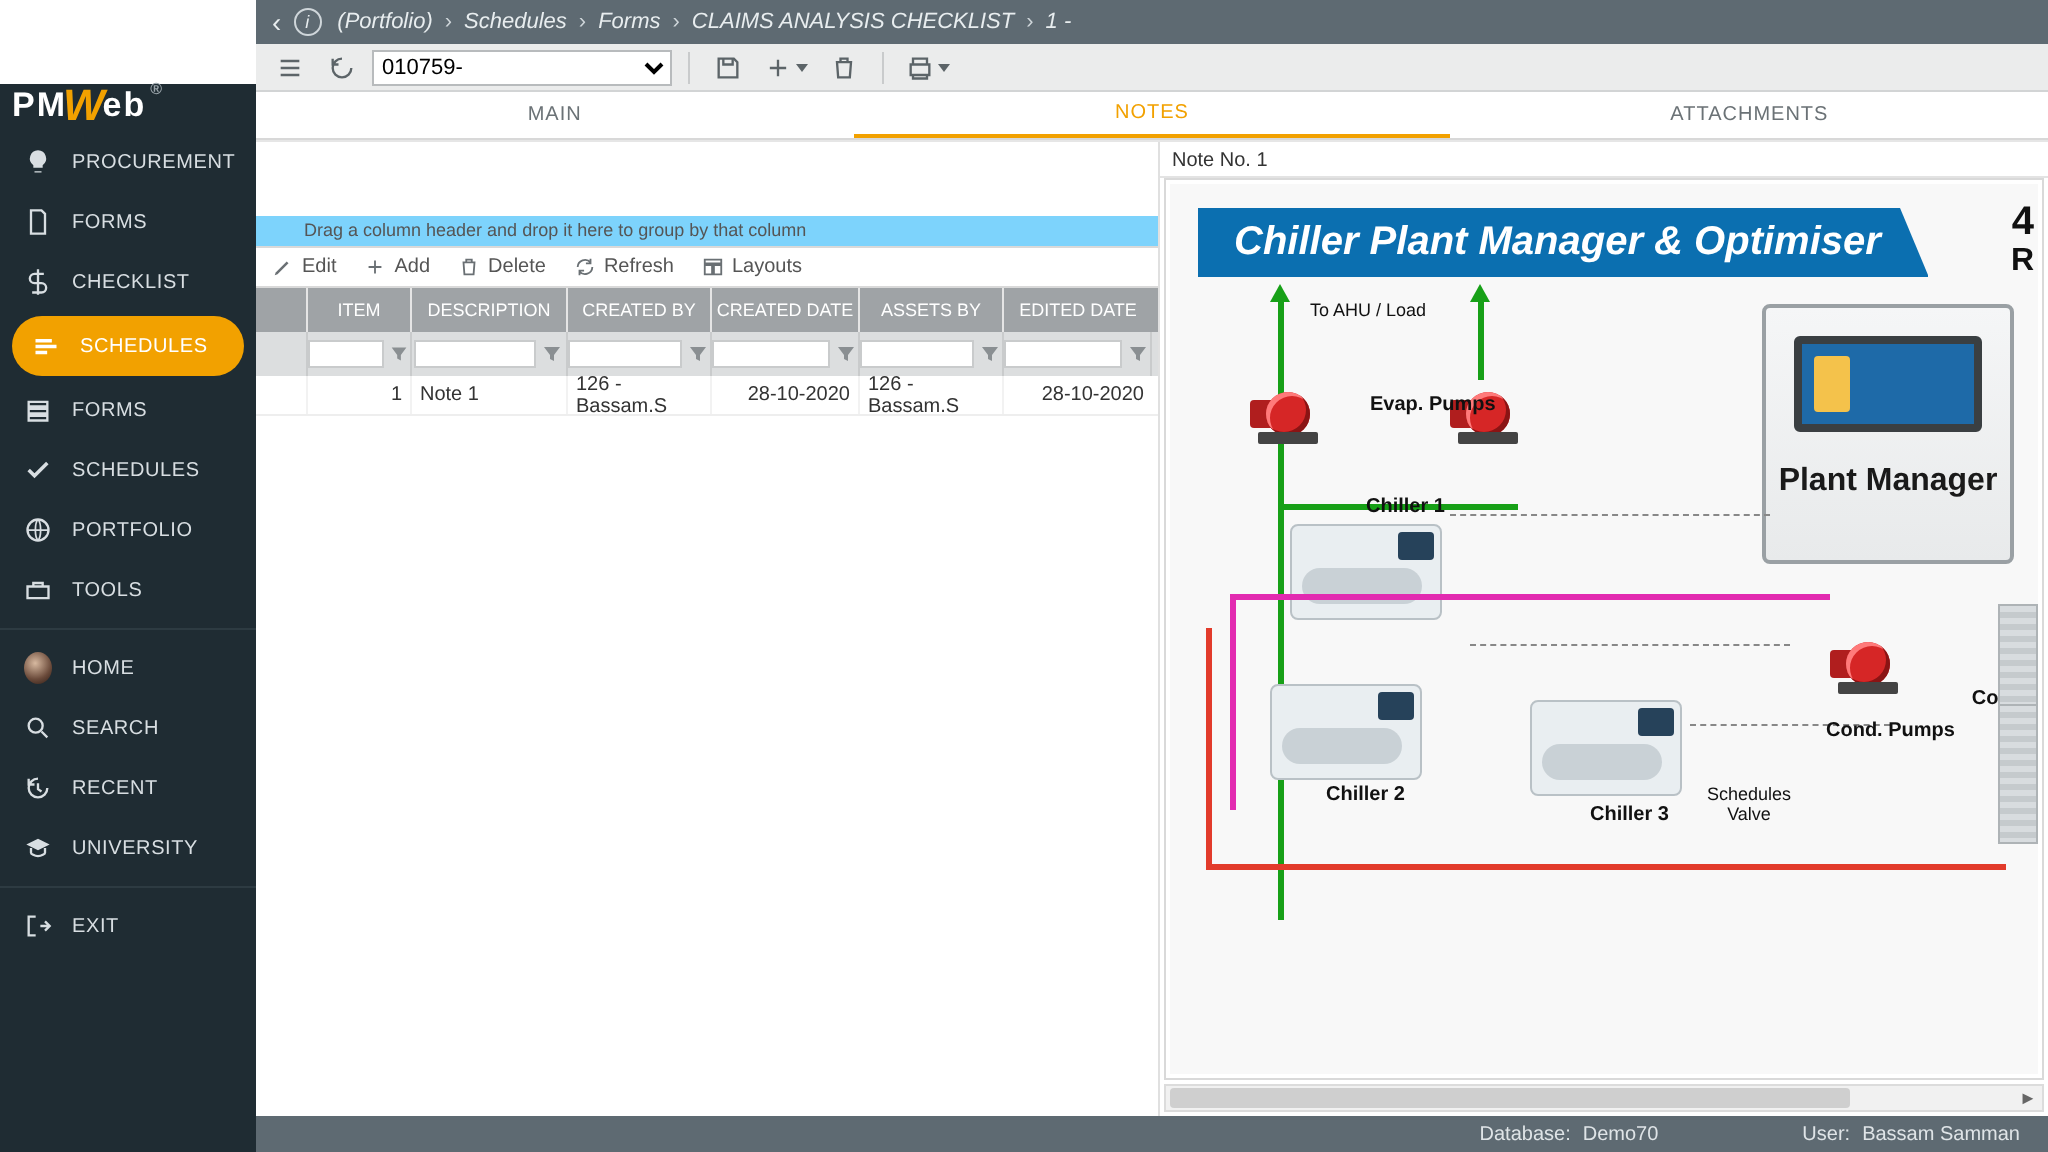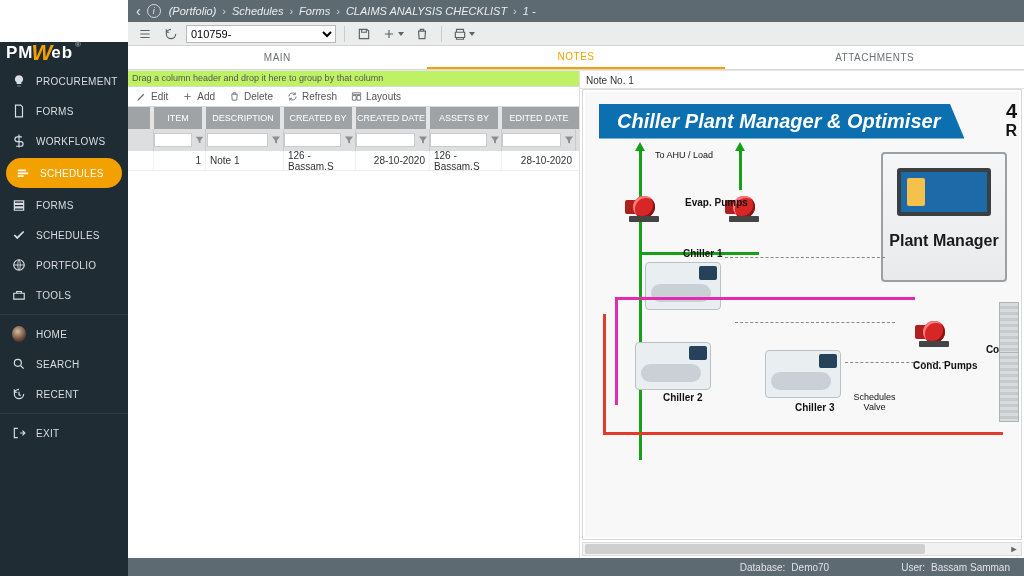--- a/index.html
+++ b/index.html
@@ -51,28 +51,28 @@
   .tab { flex:1; display:flex; align-items:center; justify-content:center;
          font-size:10px; letter-spacing:.5px; color:#6b7276; cursor:pointer; }
   .tab.active { color:#f2a100; border-bottom:2px solid #f2a100; }
 
   
   .content { position:absolute; left:128px; top:70px; right:0; bottom:18px;
              display:flex; border-top:1px solid #e6e6e6; }
 
   
   .grid-pane { width:452px; display:flex; flex-direction:column; border-right:1px solid #e0e0e0; }
-  .group-bar { height:16px; font-size:9px; color:#555; padding:2px 4px; border-bottom:1px solid #d9d9d9; background:#bef264; }
+  .group-bar { height:16px; font-size:9px; color:#555; padding:2px 24px; border-bottom:1px solid #d9d9d9; background:#7dd3fc;margin-top:37px; }
   .grid-toolbar { height:20px; display:flex; align-items:center; gap:14px; padding:0 8px;
                   border-bottom:1px solid #d9d9d9; background:#fff; }
   .gbtn { display:flex; align-items:center; gap:4px; font-size:10px; color:#555; cursor:pointer; }
   .gbtn svg { width:11px; height:11px; fill:#6a7074; }
 
   .grid-head { display:flex; height:22px; background:#9fa3a6; color:#fff; font-size:9px; }
-  .gh { display:flex; align-items:center; justify-content:center; border-right:4px solid #e5e5e5; position:relative; }
+  .gh { display:flex; align-items:center; justify-content:center; border-right:1px solid #e5e5e5; position:relative; }
   .gh:last-child { border-right:none; }
   .w-chk { width:26px; }
   .w-item { width:52px; }
   .w-desc { width:78px; }
   .w-cby  { width:72px; }
   .w-cdt  { width:74px; }
   .w-eby  { width:72px; }
   .w-edt  { width:74px; }
 
   .grid-filter { display:flex; height:22px; background:#dcdedf; }
@@ -163,21 +163,21 @@
           </svg>
         </span>
       <span>FORMS</span>
     </div>
     <div class="nav-item">
       <span class="ico">
           <svg viewBox="0 0 24 24">
             <path d="M12 1v22M17 5H9a4 4 0 000 8h6a4 4 0 010 8H7" fill="none" stroke="#d8dee2" stroke-width="2"></path>
           </svg>
         </span>
-      <span>WORKFLOWS</span>
+      <span>CHECKLIST</span>
     </div>
     <div class="nav-item active">
       <span class="ico">
           <svg viewBox="0 0 24 24">
             <path d="M3 6h14v3H3zM3 11h18v3H3zM3 16h10v3H3z"></path>
           </svg>
         </span>
       <span>SCHEDULES</span>
     </div>
     <div class="nav-item">
@@ -232,20 +232,29 @@
       <span>SEARCH</span>
     </div>
     <div class="nav-item">
       <span class="ico">
           <svg viewBox="0 0 24 24">
             <path d="M12 4a8 8 0 108 8M4 4v5h5" fill="none" stroke="#d8dee2" stroke-width="2"></path>
             <path d="M12 8v5l3 2" fill="none" stroke="#d8dee2" stroke-width="2"></path>
           </svg>
         </span>
       <span>RECENT</span>
+    </div>
+    <div class="nav-item">
+      <span class="ico">
+          <svg viewBox="0 0 24 24">
+            <path d="M2 9l10-5 10 5-10 5z" fill="#d8dee2"></path>
+            <path d="M6 12v4c0 1 3 3 6 3s6-2 6-3v-4" fill="none" stroke="#d8dee2" stroke-width="2"></path>
+          </svg>
+        </span>
+      <span>UNIVERSITY</span>
     </div>
 
     <div class="nav-sep"></div>
 
     <div class="nav-item">
       <span class="ico">
           <svg viewBox="0 0 24 24">
             <path d="M10 4H4v16h6M14 12h8M18 8l4 4-4 4" fill="none" stroke="#d8dee2" stroke-width="2"></path>
           </svg>
         </span>

